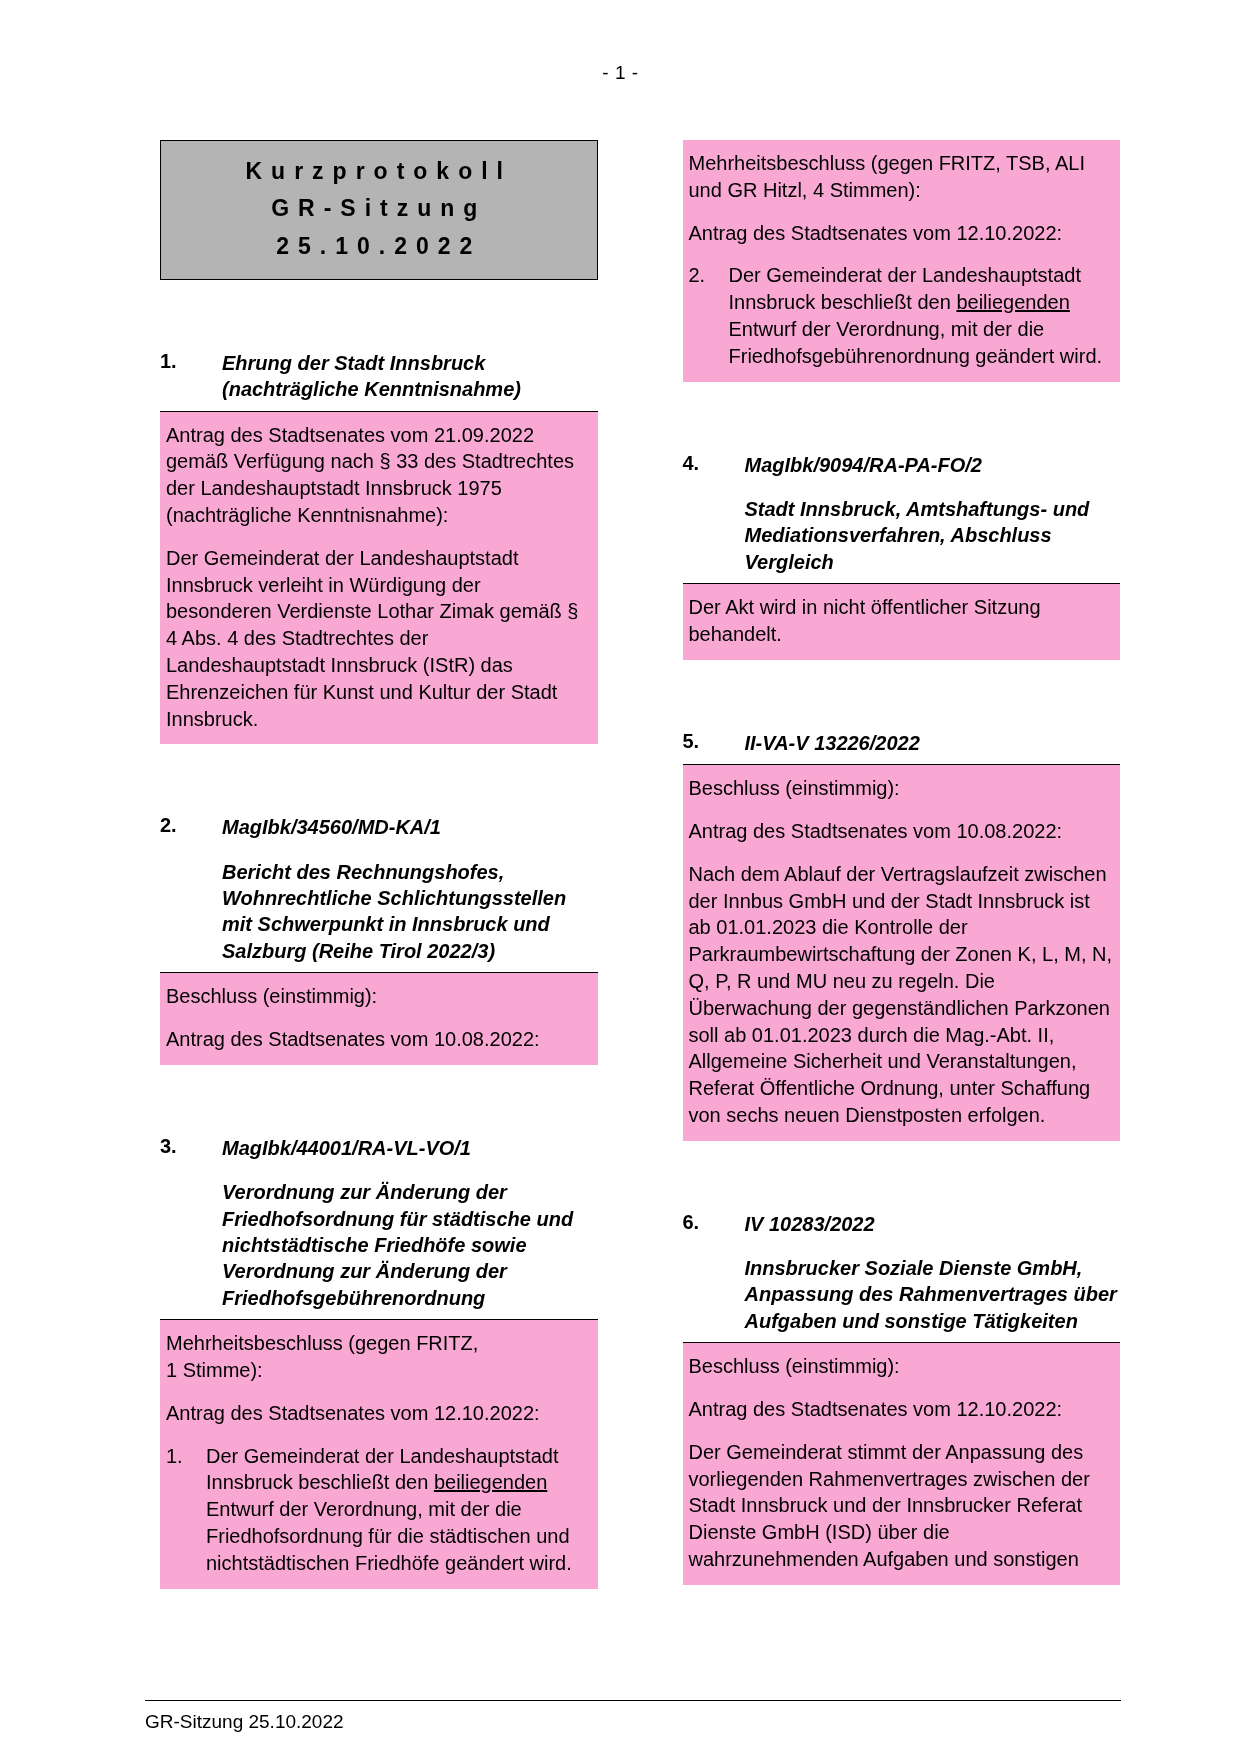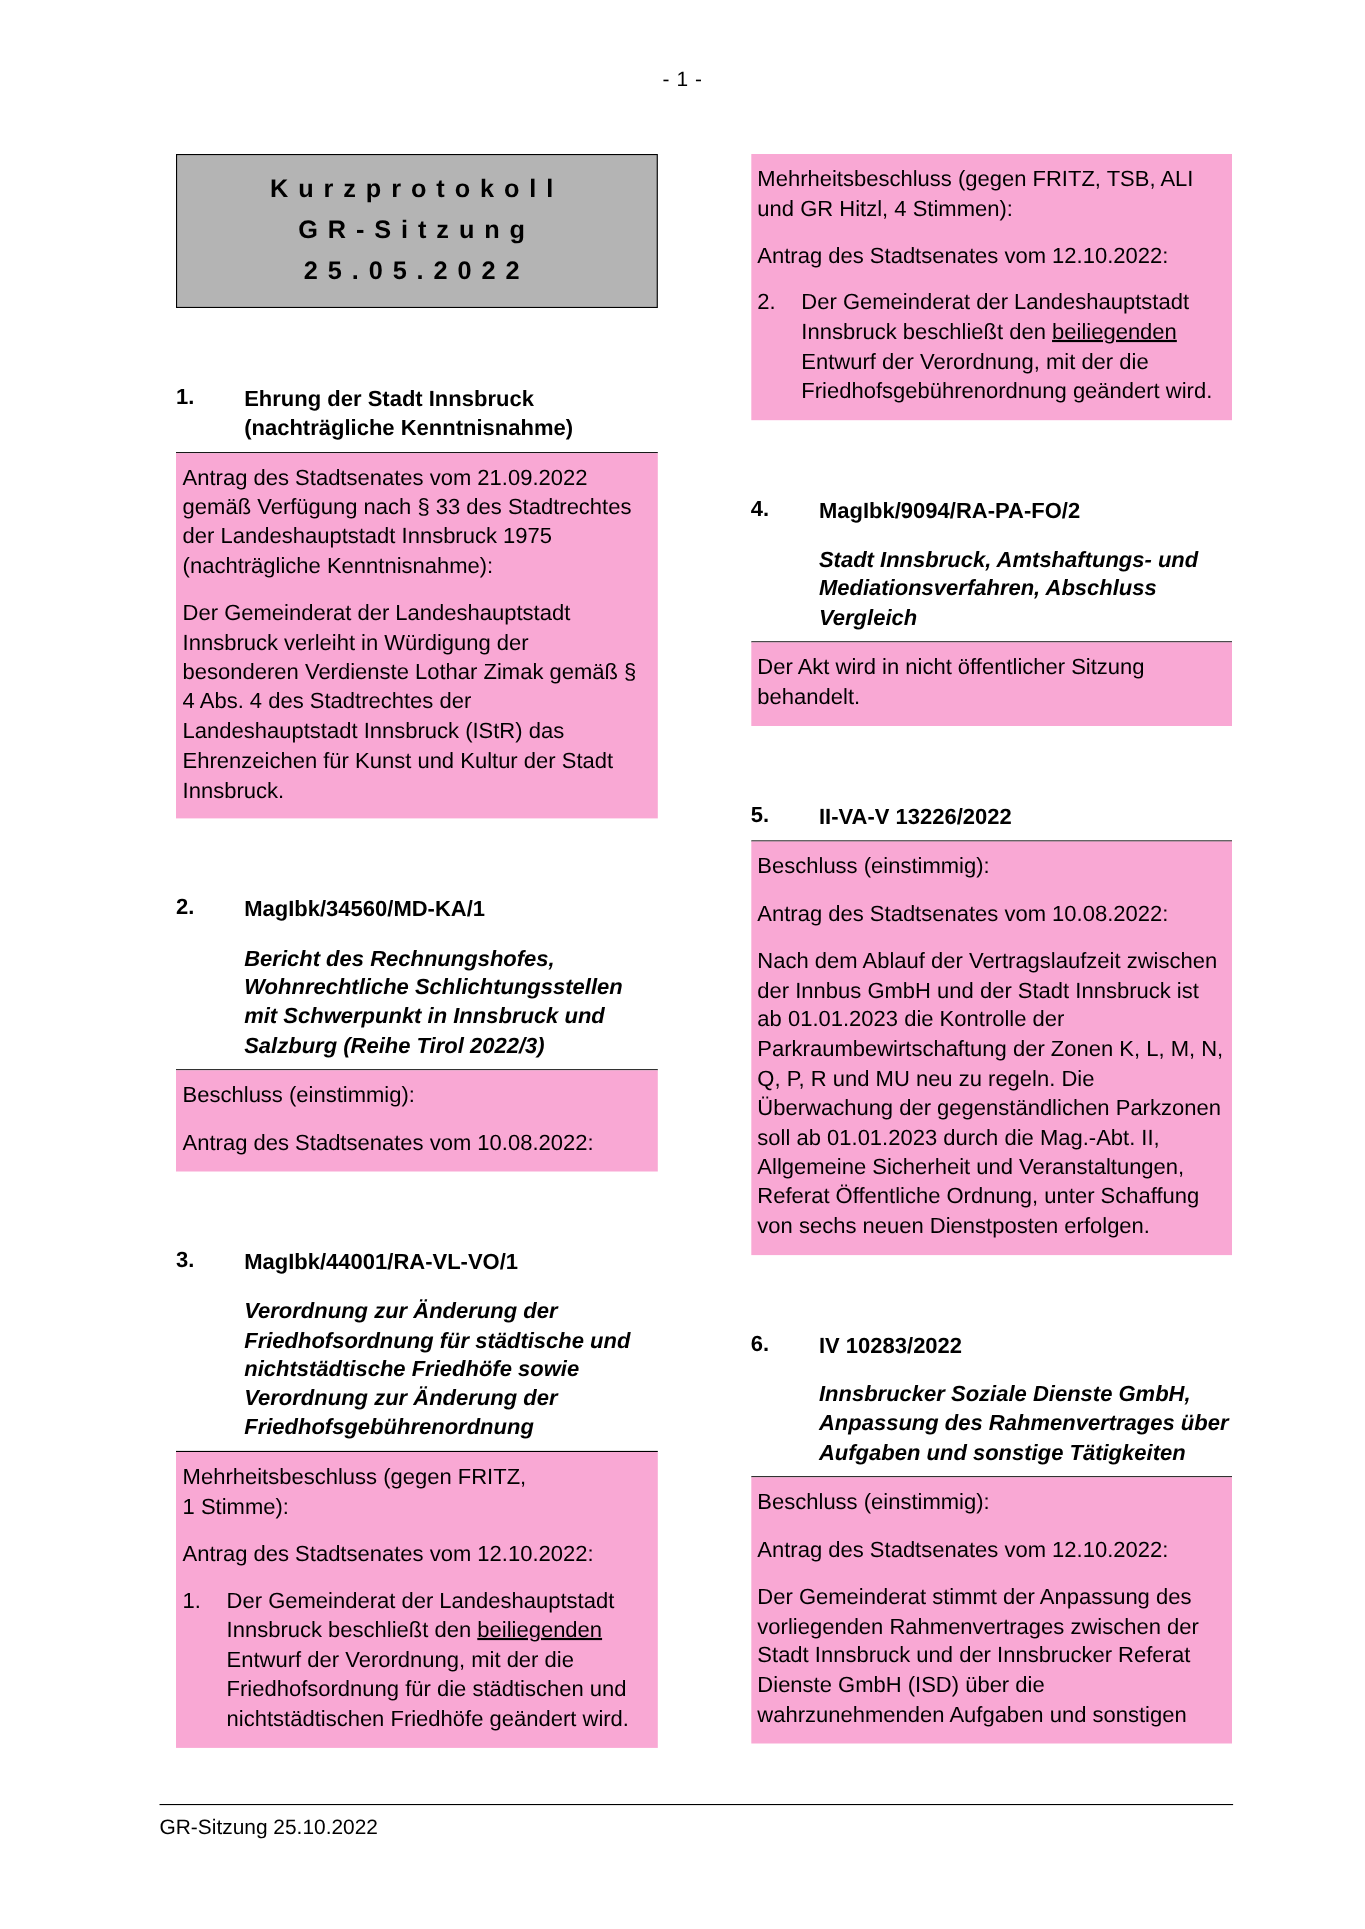--- a/index.html
+++ b/index.html
@@ -63,20 +63,21 @@
   .item-num {
     width: 62px;
     flex: 0 0 62px;
     font-size: 20px;
     font-weight: bold;
   }
   .item-title {
     font-size: 20px;
     font-weight: bold;
     line-height: 1.32;
+    font-style: italic;
   }
   .item-subtitle {
     font-size: 20px;
     font-weight: bold;
     line-height: 1.32;
     margin-left: 62px;
     margin-top: 18px;
     font-style: italic;
   }
   .rule {
@@ -108,21 +109,21 @@
     flex: 0 0 40px;
   }
   .numlist .t {
     flex: 1;
   }
   .u { text-decoration: underline; }
   .spacer-lg { height: 40px; }
   .footer {
     position: absolute;
     left: 145px;
-    top: 1640px;
+    top: 1700px;
     width: 976px;
   }
   .footer hr {
     border: none;
     border-top: 1px solid #000;
     margin: 0 0 10px 0;
   }
   .footer .ftext {
     font-size: 19px;
   }
@@ -134,21 +135,21 @@
 
   <div class="page-number">- 1 -</div>
 
   <div class="columns">
 
     <div class="col">
 
       <div class="title-box">
         <div class="line">Kurzprotokoll</div>
         <div class="line">GR-Sitzung</div>
-        <div class="line">25.05.2022</div>
+        <div class="line">25.10.2022</div>
       </div>
 
       <div class="item">
         <div class="item-head">
           <div class="item-num">1.</div>
           <div class="item-title" style="white-space:pre-line">Ehrung der Stadt Innsbruck
 (nachträgliche Kenntnisnahme)</div>
         </div>
         <hr class="rule">
         <div class="shade">

